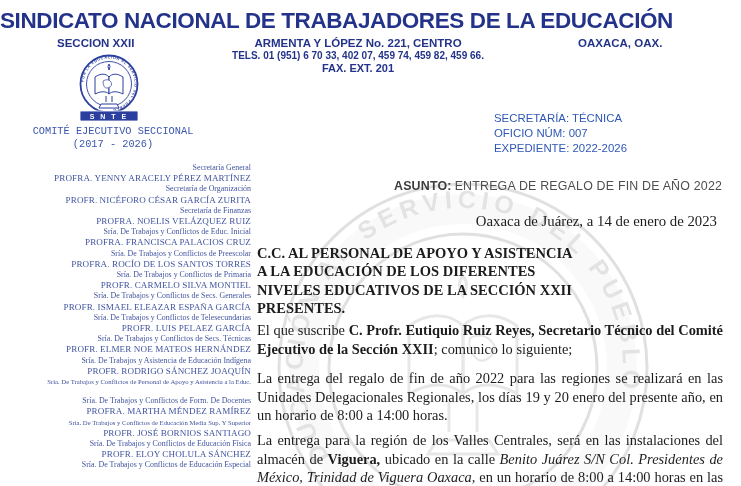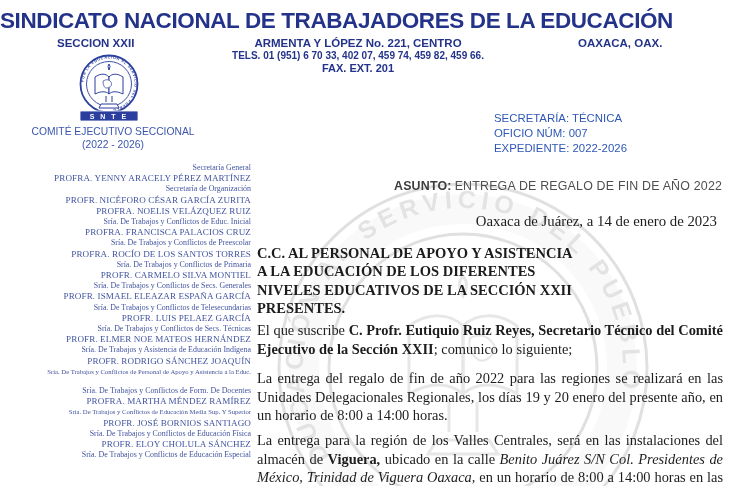--- a/index.html
+++ b/index.html
@@ -16,21 +16,21 @@
   .hdr-sans{font-family:"Liberation Sans", sans-serif;font-weight:700;color:#24338a;}
   .hdr-section{position:absolute;top:37px;left:57px;font-size:11.5px;}
   .hdr-address{position:absolute;top:37px;left:0;width:716px;text-align:center;font-size:11.5px;}
   .hdr-city{position:absolute;top:37px;left:578px;font-size:11.5px;text-align:right;}
   .hdr-tels{position:absolute;top:50px;left:0;width:716px;text-align:center;font-size:10px;}
   .hdr-fax{position:absolute;top:62px;left:0;width:716px;text-align:center;font-size:11px;}
   
   .logo-svg{position:absolute;top:54px;left:70px;}
   .committee{
     position:absolute;top:125px;left:0;width:226px;text-align:center;
-    font-family:Liberation Sans, sans-serif;font-size:10.3px;color:#3a55ad;line-height:13px;
+    font-family:Liberation Mono, monospace;font-size:10.3px;color:#3a55ad;line-height:13px;
   }
   
   .sidebar{
     position:absolute;top:163px;left:0;width:251px;text-align:right;
     color:#41549f;line-height:10.2px;
   }
   .entry{margin-bottom:1px;}
   .entry .role{font-size:7.9px;}
   .entry .name{font-size:9.1px;letter-spacing:0.1px;}
   .entry.xs .role{font-size:6.7px;}
@@ -118,35 +118,36 @@
         <path d="M33 27 q 5 -3 8 1 q 2 4 -3 6 q -5 1 -5 -7 Z" stroke-width="0.7"></path>
         <path d="M36 42 L 36 48 M 42 42 L 42 48"></path>
         <path d="M31 50 L 47 50 L 49 54 L 29 54 Z"></path>
       </g>
       <rect x="10" y="57" width="58" height="10" rx="1" fill="#2b3f9e" stroke="#ffffff" stroke-width="0.8"></rect>
       <text x="39" y="64.8" text-anchor="middle" font-family="Liberation Sans, sans-serif" font-size="7" font-weight="700" letter-spacing="2" fill="#ffffff">S N T E</text>
     </svg>
 
     <div class="committee">
       <div>COMITÉ EJECUTIVO SECCIONAL</div>
-      <div>(2022 - 2026)</div>
+      <div>(2017 - 2026)</div>
     </div>
 
     <div class="sidebar" id="committee-list">
     <div class="entry">
       <div class="role">Secretaría General</div>
       <div class="name">PROFRA. YENNY ARACELY PÉREZ MARTÍNEZ</div>
     </div>
 
     <div class="entry">
       <div class="role">Secretaría de Organización</div>
       <div class="name">PROFR. NICÉFORO CÉSAR GARCÍA ZURITA</div>
     </div>
 
     <div class="entry">
+      <div class="role">Secretaría de Finanzas</div>
       <div class="name">PROFRA. NOELIS VELÁZQUEZ RUIZ</div>
     </div>
 
     <div class="entry">
       <div class="role">Sría. De Trabajos y Conflictos de Educ. Inicial</div>
       <div class="name">PROFRA. FRANCISCA PALACIOS CRUZ</div>
     </div>
 
     <div class="entry">
       <div class="role">Sría. De Trabajos y Conflictos de Preescolar</div>

